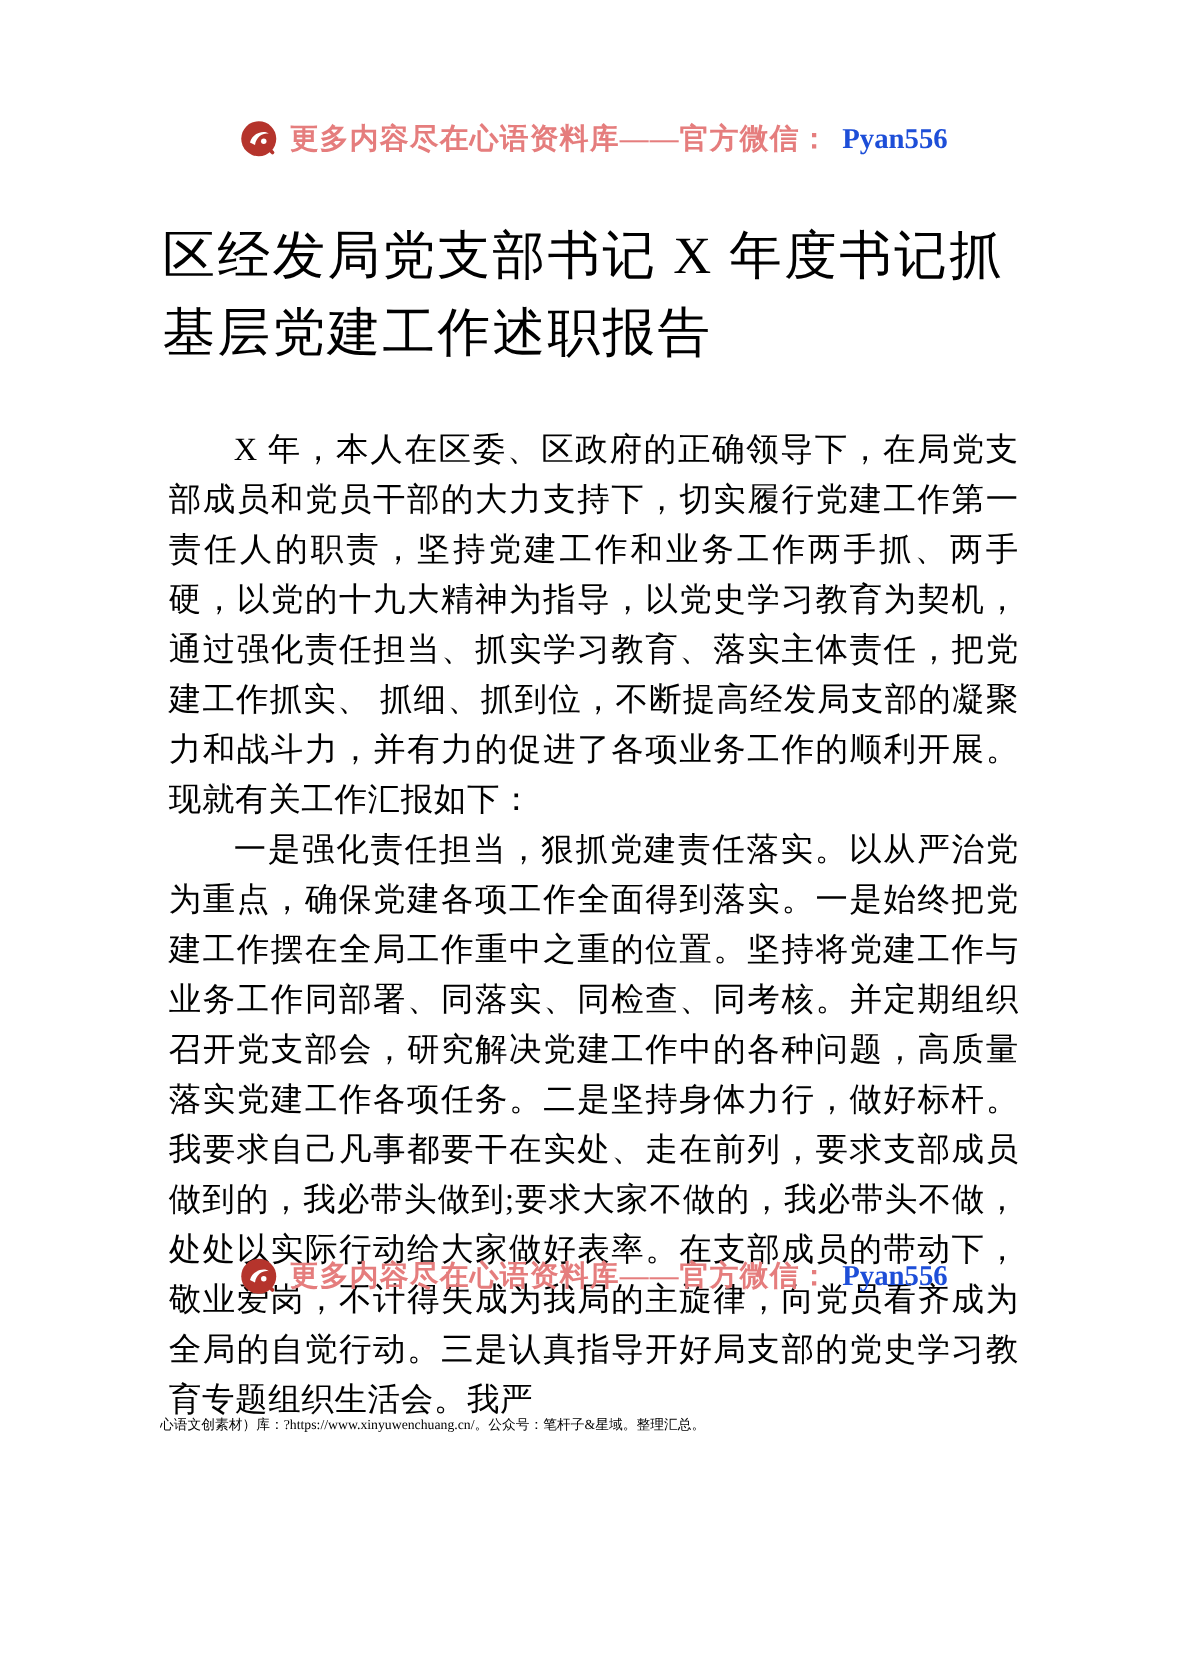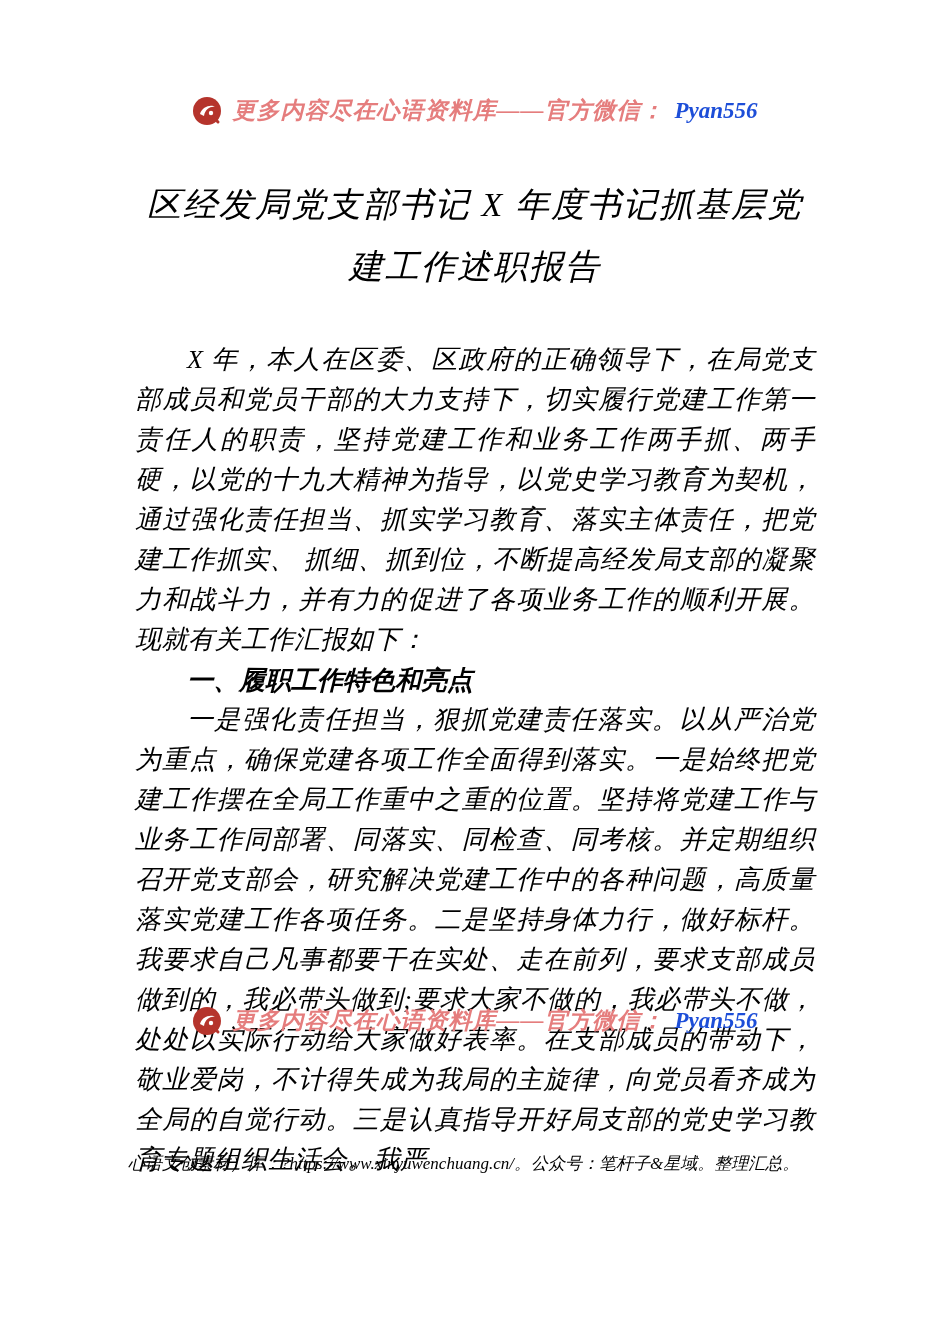--- a/index.html
+++ b/index.html
@@ -10,21 +10,20 @@
     font-family: "Liberation Serif", serif;
     color: #000000;
     position: relative;
     overflow: hidden;
   }
   .page {
     position: relative;
     width: 950px;
     height: 1096px;
     background: #ffffff;
-    font-style: italic;
   }
 
   
   .banner {
     display: flex;
     align-items: center;
     justify-content: center;
     gap: 10px;
     width: 100%;
   }
@@ -52,24 +51,24 @@
     font-size: 23px;
     font-weight: bold;
     color: #1d4ed8;
     white-space: nowrap;
   }
 
   
   .doc-title {
     margin: 48px auto 0 auto;
     width: 690px;
-    font-size: 34px;
+    font-size: 42px;
     line-height: 62px;
     letter-spacing: 2px;
-    text-align: center;
+    text-align: left;
     font-weight: 400;
     color: #000000;
   }
 
   
   .doc-body {
     width: 680px;
     margin: 42px auto 0 auto;
   }
   .doc-body p.para {
@@ -86,23 +85,23 @@
     font-weight: bold;
     text-indent: 2em;
     font-family: "Liberation Sans", sans-serif;
     color: #000000;
   }
 
   
   .footer-note {
     position: absolute;
     left: 128px;
-    top: 1152px;
+    top: 1128px;
     width: 724px;
-    font-size: 17px;
+    font-size: 11px;
     line-height: 24px;
     color: #000000;
     white-space: nowrap;
     overflow: hidden;
   }
 </style>
 </head>
 <body>
 
 <div class="page">
@@ -117,21 +116,20 @@
       </svg>
     </span>
     <span class="banner-text">更多内容尽在心语资料库——官方微信：</span>
     <span class="wechat-id">Pyan556</span>
   </div>
 
   <h1 class="doc-title">区经发局党支部书记 X 年度书记抓基层党建工作述职报告</h1>
 
   <div class="doc-body">
     <p class="para">X 年，本人在区委、区政府的正确领导下，在局党支部成员和党员干部的大力支持下，切实履行党建工作第一责任人的职责，坚持党建工作和业务工作两手抓、两手硬，以党的十九大精神为指导，以党史学习教育为契机，通过强化责任担当、抓实学习教育、落实主体责任，把党建工作抓实、 抓细、抓到位，不断提高经发局支部的凝聚力和战斗力，并有力的促进了各项业务工作的顺利开展。现就有关工作汇报如下：</p>
-    <h2 class="section-heading">一、履职工作特色和亮点</h2>
     <p class="para">一是强化责任担当，狠抓党建责任落实。以从严治党为重点，确保党建各项工作全面得到落实。一是始终把党建工作摆在全局工作重中之重的位置。坚持将党建工作与业务工作同部署、同落实、同检查、同考核。并定期组织召开党支部会，研究解决党建工作中的各种问题，高质量落实党建工作各项任务。二是坚持身体力行，做好标杆。我要求自己凡事都要干在实处、走在前列，要求支部成员做到的，我必带头做到;要求大家不做的，我必带头不做，处处以实际行动给大家做好表率。在支部成员的带动下，敬业爱岗，不计得失成为我局的主旋律，向党员看齐成为全局的自觉行动。三是认真指导开好局支部的党史学习教育专题组织生活会。我严</p>
   </div>
 
   <div class="footer-note">心语文创素材）库：?https://www.xinyuwenchuang.cn/。公众号：笔杆子&amp;星域。整理汇总。</div>
 
   <div class="banner bottom">
     <span class="logo">
       <svg viewBox="0 0 30 30" width="30" height="30" aria-hidden="true">
         <circle cx="15" cy="15" r="14" fill="#b5342c"></circle>
         <path d="M8 18 C10 10, 20 8, 23 11 C19 10, 13 13, 12 20 Z" fill="#ffffff"></path>

